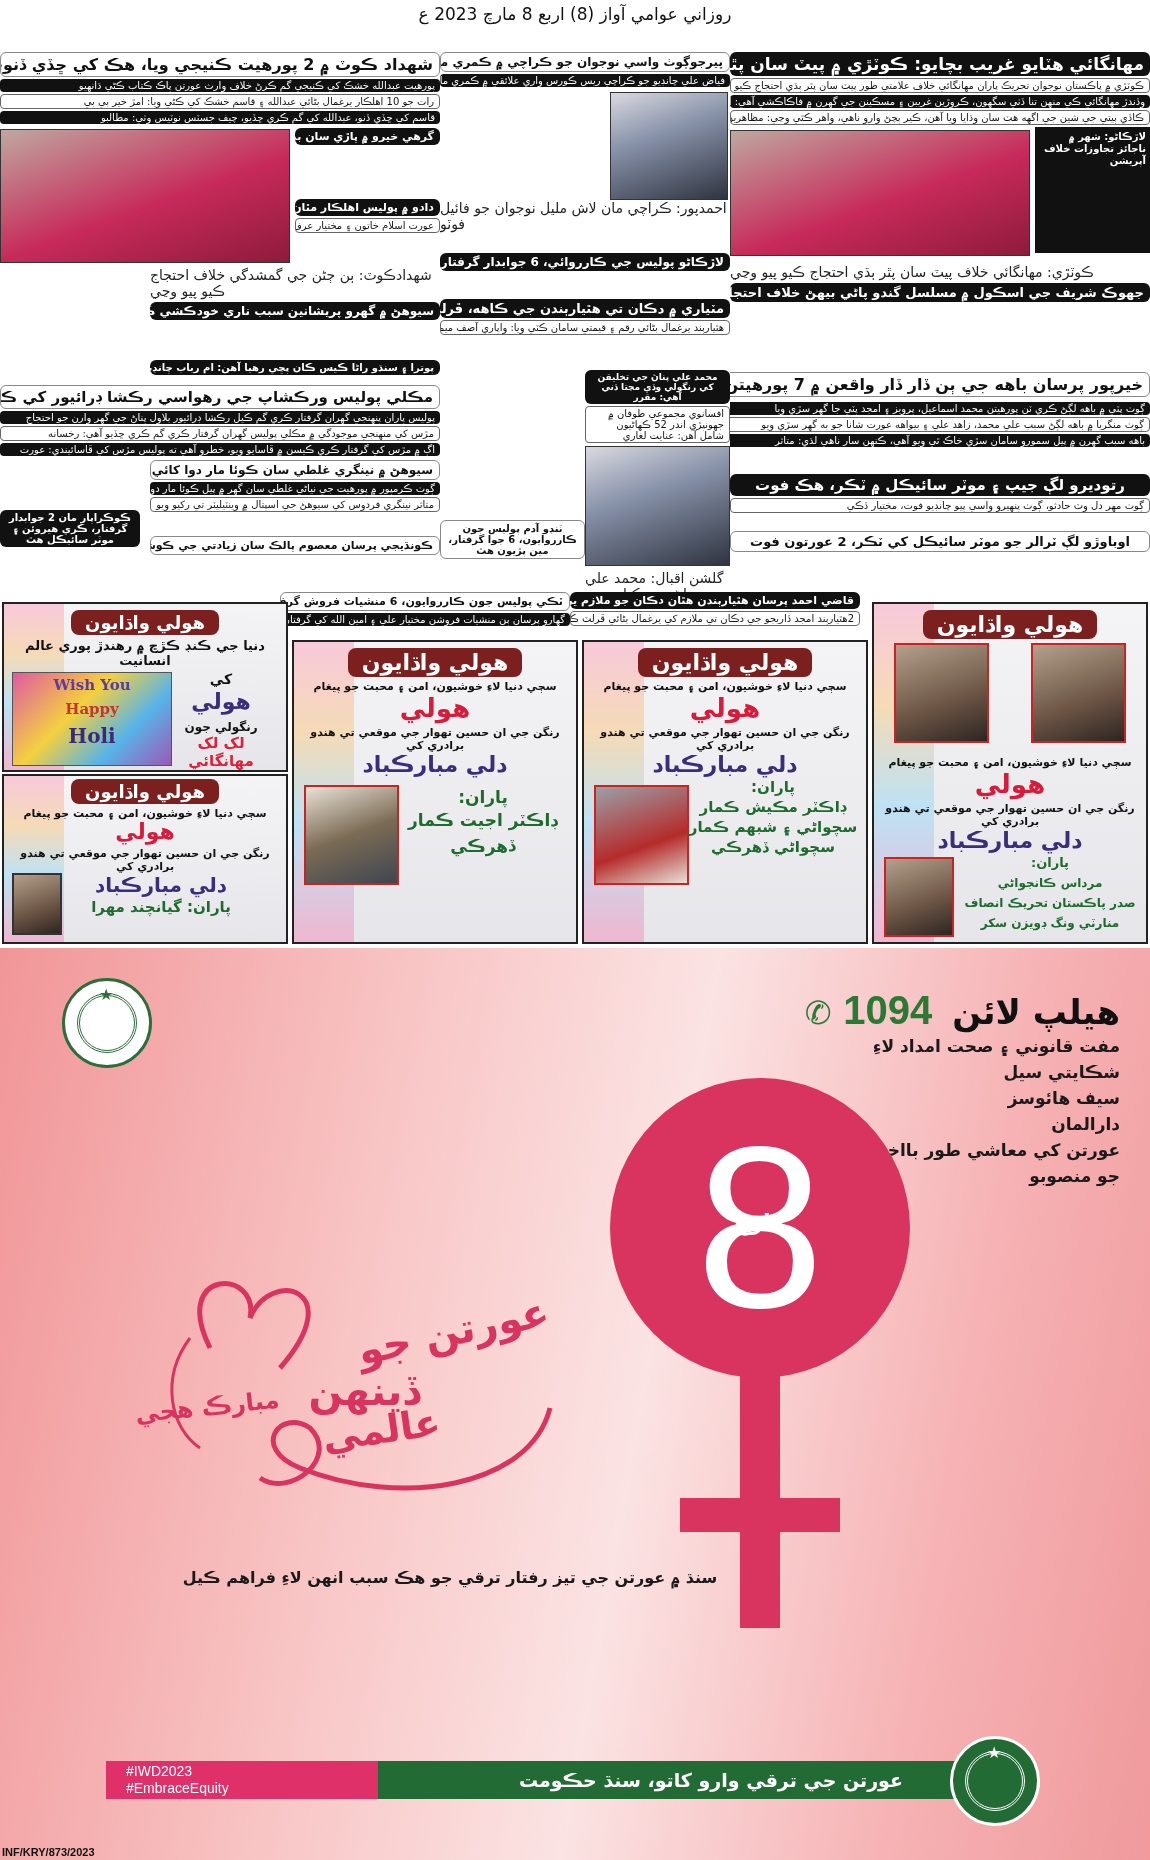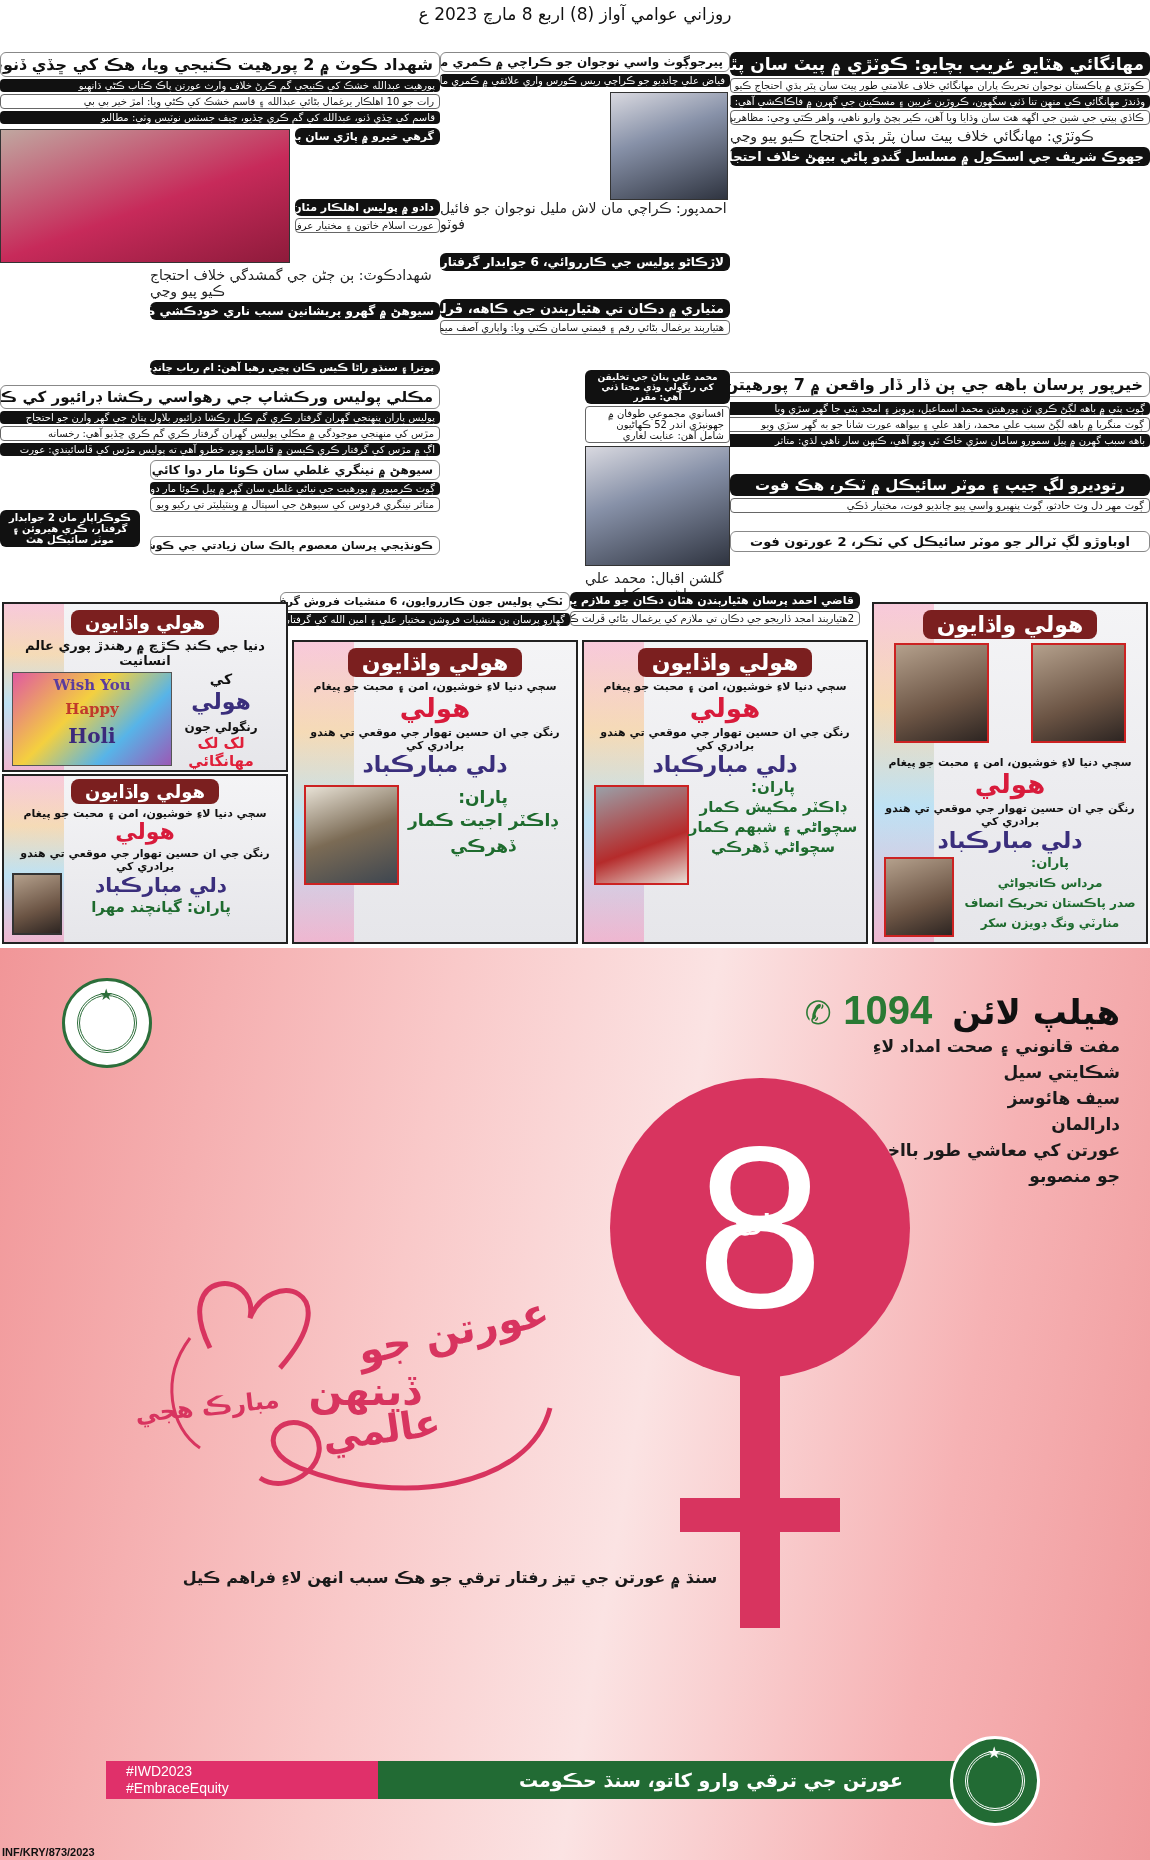--- a/index.html
+++ b/index.html
@@ -49,20 +49,24 @@
 
   <div class="masthead">روزاني عوامي آواز (8) اربع 8 مارچ 2023 ع</div>
 
   <div class="news">
 
     <div class="col" style="right:0;width:420px">
       <div class="hl-black" style="font-size:17px;margin-top:24px">مهانگائي هٽايو غريب بچايو: ڪوٽڙي ۾ پيٽ سان پٿر ٻڌي احتجاج، ڌرڻو</div>
       <div class="sub-white">ڪوٽڙي ۾ پاڪستان نوجوان تحريڪ پاران مهانگائي خلاف علامتي طور پيٽ سان پٿر ٻڌي احتجاج ڪيو ويو</div>
       <div class="sub-black">وڏندڙ مهانگائي ڪي منهن تنا ڏٺي سگهون، ڪروڙين غريبن ۽ مسڪينن جي گهرن ۾ فاڪاڪشي آهي: اڳواڻ</div>
       <div class="sub-white">ڪاڏي ٻيتي جي شين جي اگهه هٽ سان وڌايا ويا آهن، ڪير ٻچڻ وارو ناهي، واهر ڪٿي وڃي: مظاهرين جي گهر</div>
+      <div style="position:relative;height:136px">
+        <div class="photo pink" style="position:absolute;left:0;top:0;width:300px;height:126px"></div>
+        <div class="body-text" style="position:absolute;right:0;top:0;width:115px;height:126px;background:#111;color:#fff;font-weight:bold;font-size:10px;padding:4px">لاڙڪاڻو: شهر ۾ ناجائز تجاوزات خلاف آپريشن</div>
+      </div>
       <div class="caption">ڪوٽڙي: مهانگائي خلاف پيٽ سان پٿر ٻڌي احتجاج ڪيو پيو وڃي</div>
       <div class="hl-black" style="font-size:13px">جهوڪ شريف جي اسڪول ۾ مسلسل گندو پاڻي بيهڻ خلاف احتجاج</div>
       <div class="body-text" style="height:40px"></div>
       <div class="hl-white" style="font-size:16px;position:absolute;top:342px;right:0;width:500px">خيرپور پرسان باهه جي ٻن ڏار ڏار واقعن ۾ 7 پورهيتن جا گهر سڙي رک</div>
       <div style="position:absolute;top:372px;right:0;width:500px">
         <div class="sub-black">ڳوٺ پٽي ۾ باهه لڳڻ ڪري ٽن پورهيتن محمد اسماعيل، پرويز ۽ امجد پٽي جا گهر سڙي ويا</div>
         <div class="sub-white">ڳوٺ منگريا ۾ باهه لڳڻ سبب علي محمد، زاهد علي ۽ بيواهه عورت شانا جو به گهر سڙي ويو</div>
         <div class="sub-black">باهه سبب گهرن ۾ پيل سمورو سامان سڙي خاڪ ٿي ويو آهي، ڪنهن سار ناهي لڌي: متاثر</div>
       </div>
       <div style="position:absolute;top:444px;right:0;width:420px">
@@ -106,20 +110,24 @@
       <div class="body-text" style="height:24px;width:290px"></div>
     </div>
 
     <div class="col" style="right:420px;width:145px;top:340px;height:230px">
       <div class="hl-black" style="font-size:9px;white-space:normal">محمد علي پناڻ جي تخليقن کي رنگولي وڏي مڃتا ڏني آهي: مقرر</div>
       <div class="sub-white" style="white-space:normal">افسانوي مجموعي طوفان ۾ جهونپڙي اندر 52 ڪهاڻيون شامل آهن: عنايت لغاري</div>
       <div class="photo blue" style="height:120px"></div>
       <div class="caption">گلشن اقبال: محمد علي پناڻ جي ڪتاب جي مهورت</div>
     </div>
 
+    <div class="col" style="right:565px;width:145px;top:440px;height:120px">
+      <div class="body-text" style="height:50px"></div>
+      <div class="hl-white" style="font-size:10px;white-space:normal">ٽنڊو آدم پوليس جون ڪارروايون، 6 جوا گرفتار، مين پڙيون هٿ</div>
+    </div>
 
     <div class="col" style="right:710px;width:440px;top:330px;height:250px">
       <div class="hl-black" style="font-size:10px;width:290px">پوترا ۽ سنڌو راڻا ڪيس ڪان پڇي رهيا آهن: ام رباب چانڊيو</div>
       <div class="hl-white" style="font-size:15px;margin-top:10px">مڪلي پوليس ورڪشاپ جي رهواسي رڪشا ڊرائيور کي ڪنيجي گم ڪري ڇڏيو، احتجاج</div>
       <div class="sub-black">پوليس پاران پنهنجي گهران گرفتار ڪري گم ڪيل رڪشا ڊرائيور بلاول پناڻ جي گهر وارن جو احتجاج</div>
       <div class="sub-white">مڙس کي منهنجي موجودگي ۾ مڪلي پوليس گهران گرفتار ڪري گم ڪري ڇڏيو آهي: رخسانه</div>
       <div class="sub-black">اڳ ۾ مڙس کي گرفتار ڪري ڪيسن ۾ ڦاسايو ويو، خطرو آهي ته پوليس مڙس کي ڦاسائيندي: عورت</div>
       <div style="position:relative">
         <div style="width:290px;position:absolute;right:0;top:0">
           <div class="hl-white" style="font-size:12px">سيوهڻ ۾ نينگري غلطي سان ڪوئا مار دوا کائي ڇڏي، حالت نازڪ</div>

